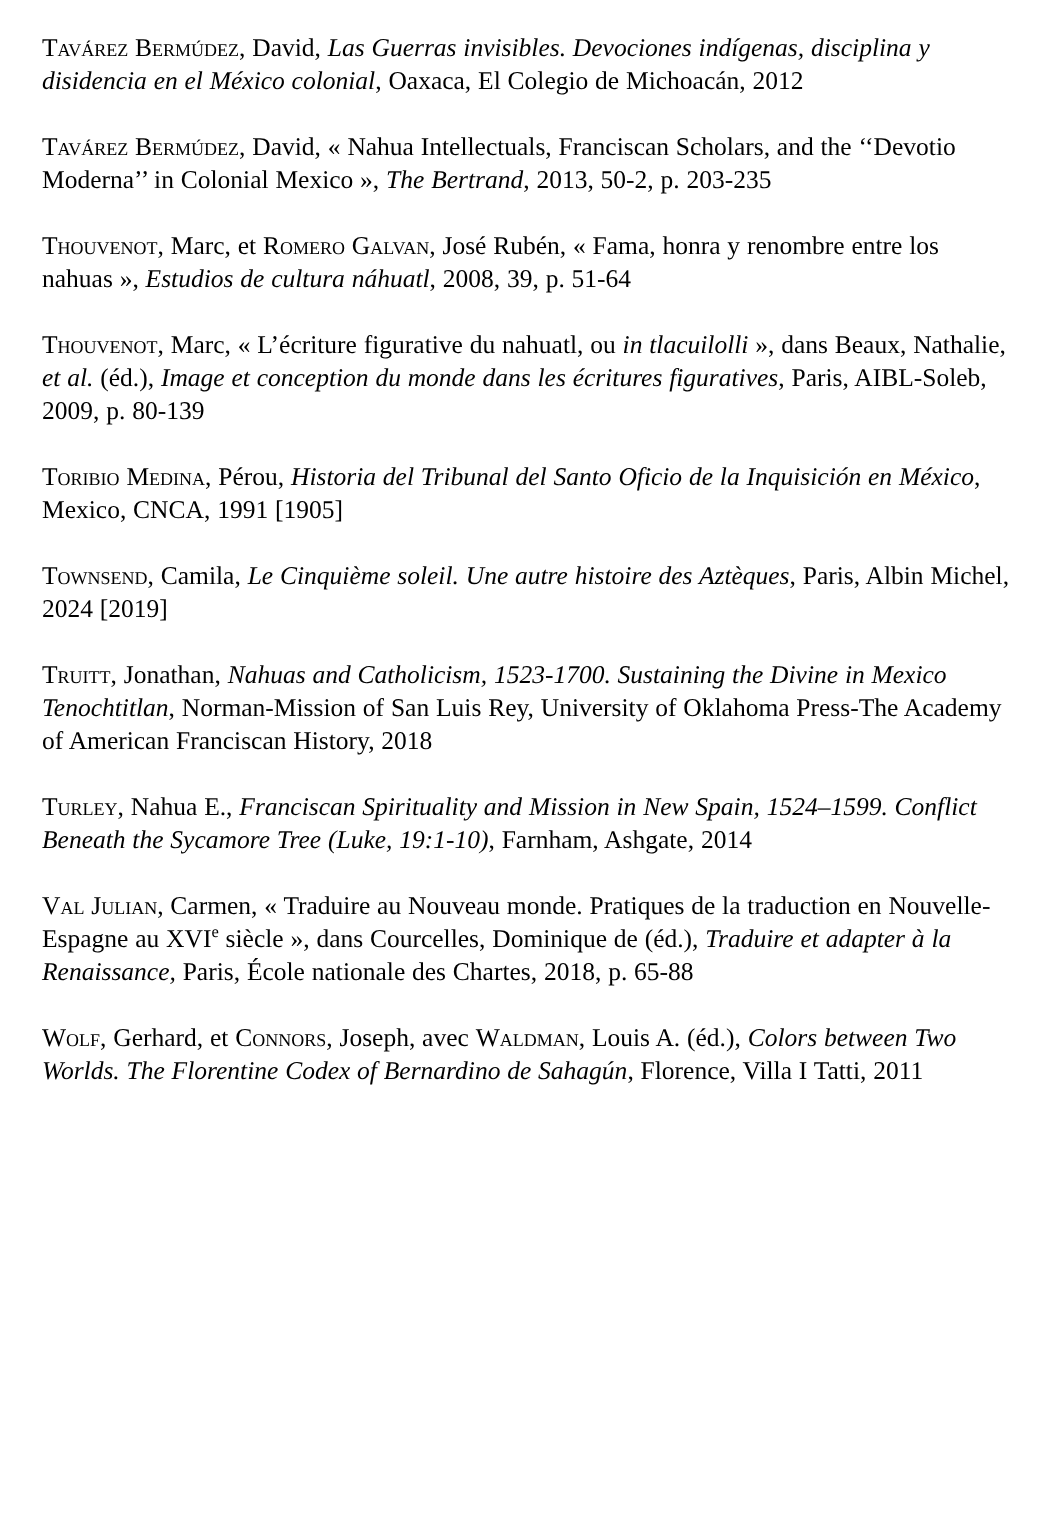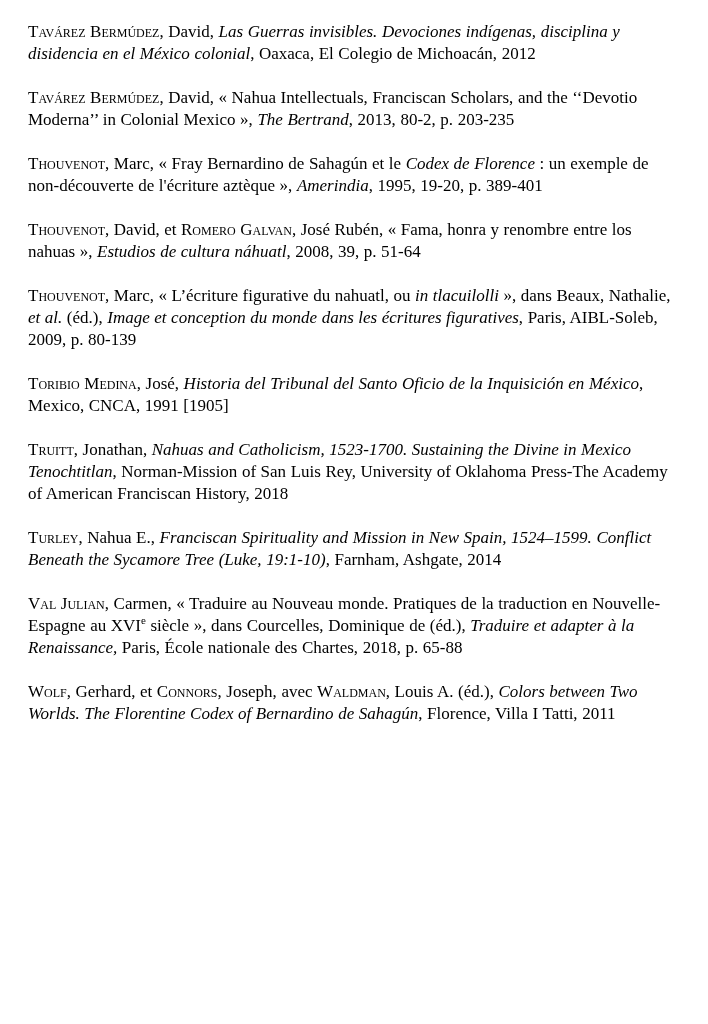--- a/index.html
+++ b/index.html
@@ -29,23 +29,23 @@
   .seg-i  { font-style: italic; }
   .seg-sc { font-variant: small-caps; }
   .seg-sup{ vertical-align: super; font-size: 11px; line-height: 0; }
 </style>
 </head>
 <body style="background: rgb(255, 255, 255); color: rgb(0, 0, 0);">
 
 <div class="page">
   <main>
       <p class="entry"><span class="seg-sc">Tavárez Bermúdez</span><span class="seg-r">, David, </span><span class="seg-i">Las Guerras invisibles. Devociones indígenas, disciplina y disidencia en el México colonial</span><span class="seg-r">, Oaxaca, El Colegio de Michoacán, 2012</span></p>
-      <p class="entry"><span class="seg-sc">Tavárez Bermúdez</span><span class="seg-r">, David, « Nahua Intellectuals, Franciscan Scholars, and the ‘‘Devotio Moderna’’ in Colonial Mexico », </span><span class="seg-i">The Bertrand</span><span class="seg-r">, 2013, 80-2, p. 203-235</span></p>
-      <p class="entry"><span class="seg-sc">Thouvenot</span><span class="seg-r">, Marc, « Fray Bernardino de Sahagún et le </span><span class="seg-i">Codex de Florence</span><span class="seg-r"> : un exemple de non-découverte de l'écriture aztèque », </span><span class="seg-i">Amerindia</span><span class="seg-r">, 1995, 19-20, p. 389-401</span></p>
-      <p class="entry"><span class="seg-sc">Thouvenot</span><span class="seg-r">, David, et </span><span class="seg-sc">Romero Galvan</span><span class="seg-r">, José Rubén, « Fama, honra y renombre entre los nahuas », </span><span class="seg-i">Estudios de cultura náhuatl</span><span class="seg-r">, 2008, 39, p. 51-64</span></p>
+      <p class="entry"><span class="seg-sc">Tavárez Bermúdez</span><span class="seg-r">, David, « Nahua Intellectuals, Franciscan Scholars, and the ‘‘Devotio Moderna’’ in Colonial Mexico », </span><span class="seg-i">The Bertrand</span><span class="seg-r">, 2013, 50-2, p. 203-235</span></p>
+      <p class="entry"><span class="seg-sc">Thouvenot</span><span class="seg-r">, Marc, et </span><span class="seg-sc">Romero Galvan</span><span class="seg-r">, José Rubén, « Fama, honra y renombre entre los nahuas », </span><span class="seg-i">Estudios de cultura náhuatl</span><span class="seg-r">, 2008, 39, p. 51-64</span></p>
       <p class="entry"><span class="seg-sc">Thouvenot</span><span class="seg-r">, Marc, « L’écriture figurative du nahuatl, ou </span><span class="seg-i">in tlacuilolli</span><span class="seg-r"> », dans Beaux, Nathalie, </span><span class="seg-i">et al.</span><span class="seg-r"> (éd.), </span><span class="seg-i">Image et conception du monde dans les écritures figuratives</span><span class="seg-r">, Paris, AIBL-Soleb, 2009, p. 80-139</span></p>
-      <p class="entry"><span class="seg-sc">Toribio Medina</span><span class="seg-r">, José, </span><span class="seg-i">Historia del Tribunal del Santo Oficio de la Inquisición en México</span><span class="seg-r">, Mexico, CNCA, 1991 [1905]</span></p>
+      <p class="entry"><span class="seg-sc">Toribio Medina</span><span class="seg-r">, Pérou, </span><span class="seg-i">Historia del Tribunal del Santo Oficio de la Inquisición en México</span><span class="seg-r">, Mexico, CNCA, 1991 [1905]</span></p>
+      <p class="entry"><span class="seg-sc">Townsend</span><span class="seg-r">, Camila, </span><span class="seg-i">Le Cinquième soleil. Une autre histoire des Aztèques</span><span class="seg-r">, Paris, Albin Michel, 2024 [2019]</span></p>
       <p class="entry"><span class="seg-sc">Truitt</span><span class="seg-r">, Jonathan, </span><span class="seg-i">Nahuas and Catholicism, 1523-1700. Sustaining the Divine in Mexico Tenochtitlan</span><span class="seg-r">, Norman-Mission of San Luis Rey, University of Oklahoma Press-The Academy of American Franciscan History, 2018</span></p>
       <p class="entry"><span class="seg-sc">Turley</span><span class="seg-r">, Nahua E., </span><span class="seg-i">Franciscan Spirituality and Mission in New Spain, 1524–1599. Conflict Beneath the Sycamore Tree (Luke, 19:1-10)</span><span class="seg-r">, Farnham, Ashgate, 2014</span></p>
       <p class="entry"><span class="seg-sc">Val Julian</span><span class="seg-r">, Carmen, « Traduire au Nouveau monde. Pratiques de la traduction en Nouvelle-Espagne au XVI</span><span class="seg-sup">e</span><span class="seg-r"> siècle », dans Courcelles, Dominique de (éd.), </span><span class="seg-i">Traduire et adapter à la Renaissance,</span><span class="seg-r"> Paris, École nationale des Chartes, 2018, p. 65-88</span></p>
       <p class="entry"><span class="seg-sc">Wolf</span><span class="seg-r">, Gerhard, et </span><span class="seg-sc">Connors</span><span class="seg-r">, Joseph, avec </span><span class="seg-sc">Waldman</span><span class="seg-r">, Louis A. (éd.), </span><span class="seg-i">Colors between Two Worlds. The Florentine Codex of Bernardino de Sahagún</span><span class="seg-r">, Florence, Villa I Tatti, 2011</span></p>
     </main>
 </div>
 
 </body></html>

